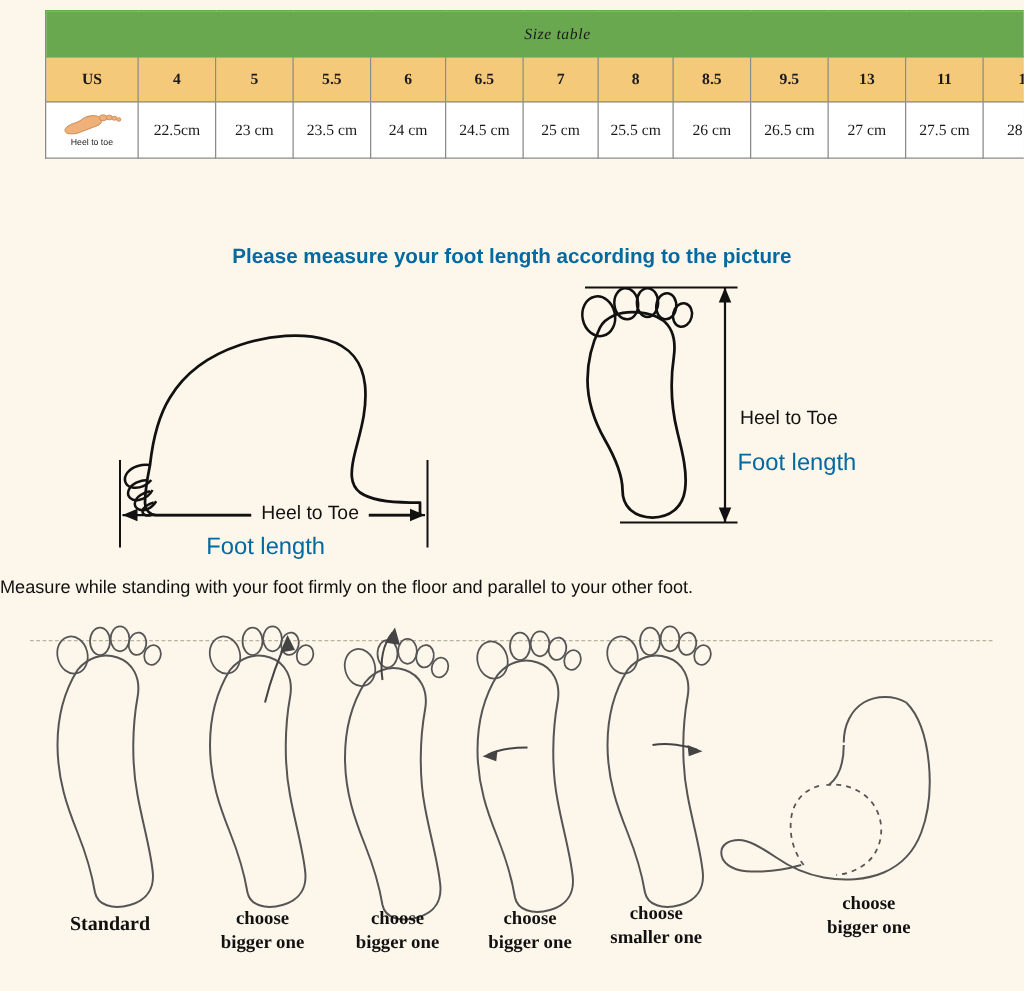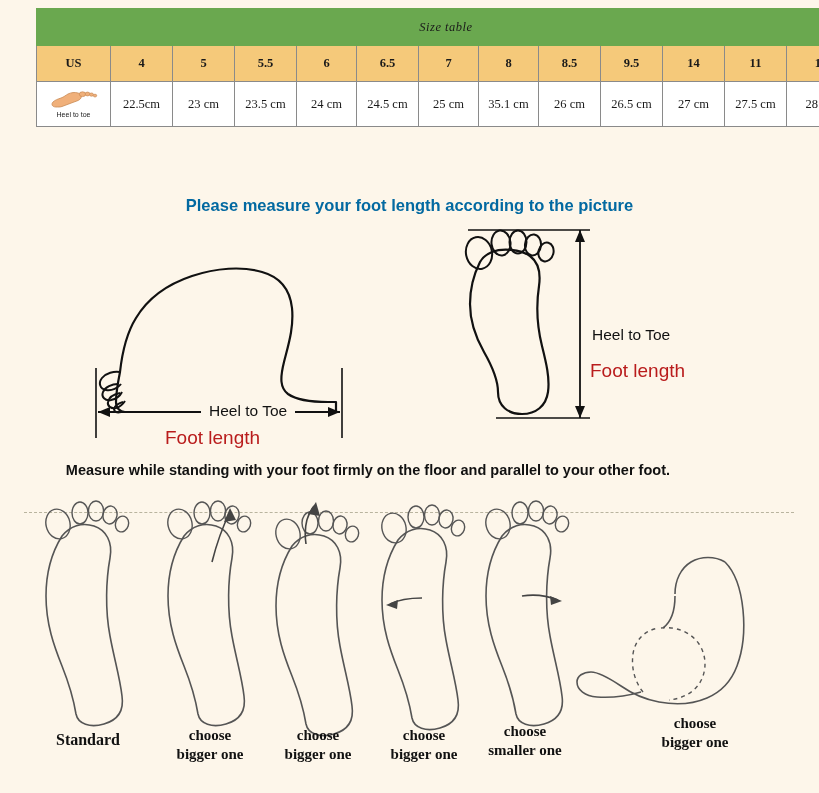--- a/index.html
+++ b/index.html
@@ -119,32 +119,32 @@
     position: absolute;
     font-family: "Liberation Sans", sans-serif;
   }
   .lbl-heel {
     font-size: 15.5px;
     color: #111;
     font-weight: normal;
   }
   .lbl-footlen {
     font-size: 19px;
-    color: #b91c1c;
+    color: #0369a1;
     font-weight: normal;
   }
 
   .heading2 {
     position: absolute;
     left: 0;
     top: 462px;
     width: 670px;
-    text-align: right;
+    text-align: left;
     font-size: 14.5px;
-    font-weight: bold;
+    font-weight: normal;
     color: #111;
   }
 
   
   .feet-area {
     position: absolute;
     left: 0;
     top: 492px;
     width: 819px;
     height: 301px;
@@ -208,21 +208,21 @@
           <td class="label-cell">US</td>
           <td>4</td>
           <td>5</td>
           <td>5.5</td>
           <td>6</td>
           <td>6.5</td>
           <td>7</td>
           <td>8</td>
           <td>8.5</td>
           <td>9.5</td>
-          <td>14</td>
+          <td>13</td>
           <td>11</td>
           <td>12</td>
         </tr>
         <tr class="row-cm">
           <td class="foot-icon-cell">
             <span class="foot-icon">
               <svg width="52" height="20" viewBox="0 0 52 20">
                 <path d="M8 17 C4 17 3 14 5 12 C7 10 10 9 13 8 C16 7 18 5 20 4 C23 2.5 27 2 30 3 C33 4 34 6 33 8 C32 10 29 11 26 12 C22 13.5 18 15 14 16.5 C12 17.2 10 17 8 17 Z" fill="#f0b07a" stroke="#c98a54" stroke-width="0.8"></path>
                 <ellipse cx="34.5" cy="4.2" rx="3.2" ry="2.4" fill="#f0b07a" stroke="#c98a54" stroke-width="0.7"></ellipse>
                 <ellipse cx="39.5" cy="4.0" rx="2.4" ry="1.9" fill="#f0b07a" stroke="#c98a54" stroke-width="0.7"></ellipse>
@@ -231,21 +231,21 @@
               </svg>
             </span>
             <span class="foot-icon-label">Heel to toe</span>
           </td>
           <td>22.5cm</td>
           <td>23 cm</td>
           <td>23.5 cm</td>
           <td>24 cm</td>
           <td>24.5 cm</td>
           <td>25 cm</td>
-          <td>35.1 cm</td>
+          <td>25.5 cm</td>
           <td>26 cm</td>
           <td>26.5 cm</td>
           <td>27 cm</td>
           <td>27.5 cm</td>
           <td>28 cm</td>
         </tr>
       </tbody>
     </table>
   </div>
 

